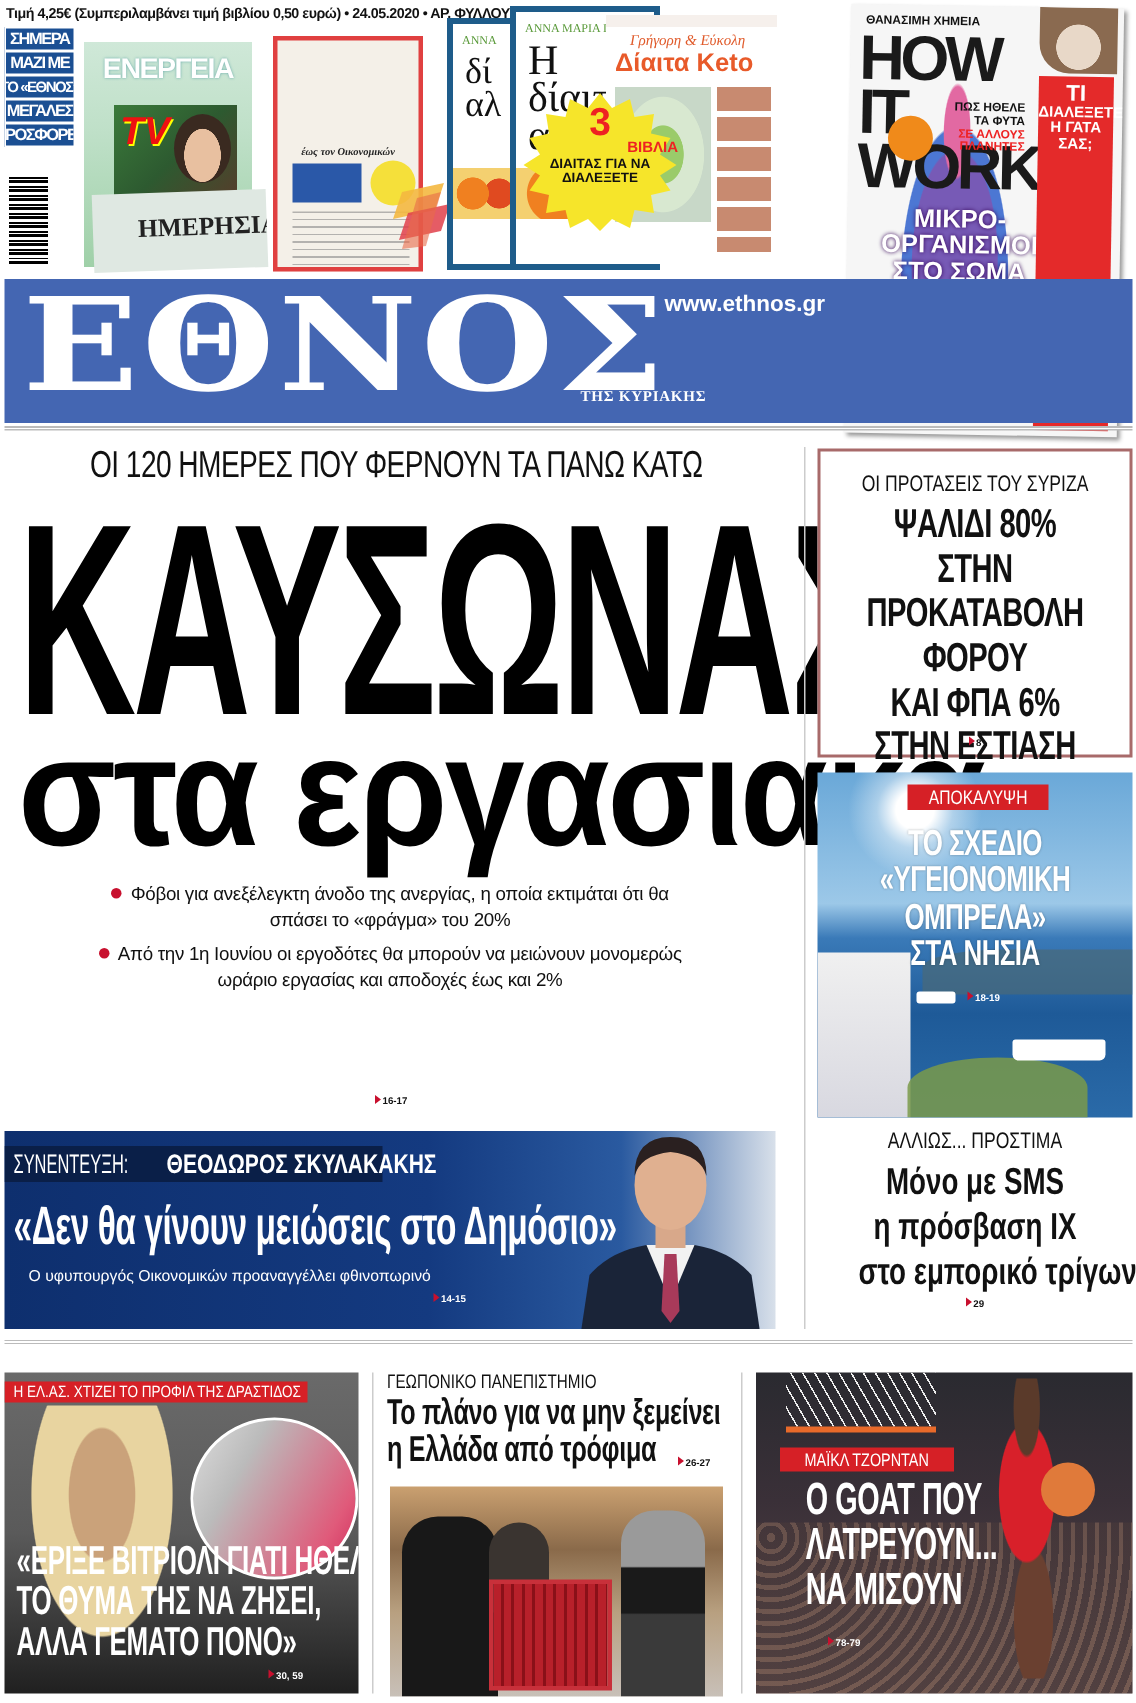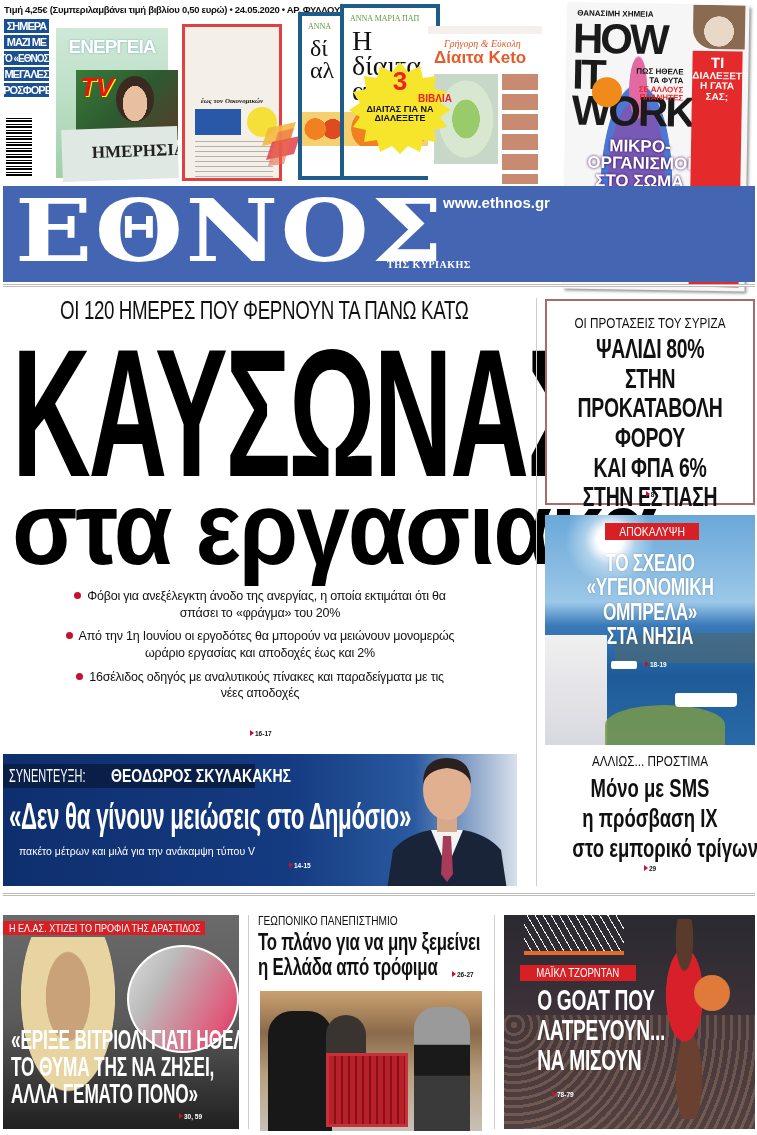--- a/index.html
+++ b/index.html
@@ -9,39 +9,39 @@
 
   
   #price-line { left: 4px; top: 4px; font-size: 9.5px; font-weight: bold; letter-spacing: -0.3px; color: #111; white-space: nowrap; }
   .promo-tag { left: 3px; width: 47px; height: 16px; background: #1b4f93; color: #fff; font-size: 11px; font-weight: bold; letter-spacing: -1px; display: flex; align-items: center; justify-content: center; white-space: nowrap; overflow: hidden; border: 1px solid #fff; }
   #barcode { left: 6px; top: 118px; width: 26px; height: 58px; background: repeating-linear-gradient(0deg, #000 0 2px, #fff 2px 3px, #000 3px 4px, #fff 4px 6px); }
 
   
   .cover { overflow: hidden; }
   #cover-energeia { left: 56px; top: 28px; width: 112px; height: 150px; background: linear-gradient(180deg,#cfe8d8 0%,#bfe0c8 40%,#9fd0a8 100%); }
   #cover-energeia .ttl { position:absolute; left:0; right:0; top:8px; text-align:center; color:#fff; font-size:19px; font-weight:bold; letter-spacing:-1px; text-shadow:0 0 2px #6aa; }
-  #cover-tv { left: 76px; top: 70px; width: 102px; height: 70px; background: linear-gradient(135deg,#3a7a3a,#2d5a30 50%,#5a3a2a); }
+  #cover-tv { left: 76px; top: 70px; width: 82px; height: 70px; background: linear-gradient(135deg,#3a7a3a,#2d5a30 50%,#5a3a2a); }
   #cover-tv .tv { position:absolute; left:4px; top:2px; color:#e11; font-size:26px; font-weight:bold; font-style:italic; text-shadow:1px 1px 0 #ff0; }
   #cover-tv .face { position:absolute; left:40px; top:6px; width:38px; height:46px; background:radial-gradient(ellipse at 50% 60%, #e8c0a0 0 45%, #3a2a20 46% 100%); border-radius:50%; }
   #cover-imerisia { left: 62px; top: 128px; width: 116px; height: 52px; background: #dfe8e2; transform: rotate(-2deg); }
   #cover-imerisia .ttl { position:absolute; left:30px; top:14px; font-family:"Liberation Serif",serif; font-size:17px; font-weight:bold; color:#222; }
   #cover-misthoi { left: 182px; top: 24px; width: 100px; height: 157px; background: #f4f0e8; border: 3px solid #e04040; }
   #cover-misthoi .ttl { position:absolute; left:0; right:0; top:18px; text-align:center; color:#e33; font-size:22px; font-weight:bold; line-height:1.05; letter-spacing:-0.5px; }
   #cover-misthoi .sub { position:absolute; left:0; right:0; top:70px; text-align:center; font-size:7px; font-style:italic; font-weight:bold; color:#222; font-family:"Liberation Serif",serif;}
   #cover-misthoi .box { position:absolute; left:10px; top:82px; width:46px; height:26px; background:#2a58a8; }
   #cover-misthoi .circ { position:absolute; left:62px; top:80px; width:30px; height:30px; border-radius:50%; background:#f5e03a; }
   #cover-misthoi .lines { position:absolute; left:10px; top:114px; width:78px; height:36px; background:repeating-linear-gradient(180deg,#888 0 1px,transparent 1px 5px); opacity:.6; }
   #plus-logo { left: 254px; top: 118px; width: 56px; height: 50px; }
   .diet-book { background: #fff; border: 4px solid #1e5c8a; }
   #diet-1 { left: 298px; top: 12px; width: 52px; height: 168px; }
   #diet-2 { left: 340px; top: 4px; width: 100px; height: 176px; }
   .diet-book .auth { position:absolute; left:6px; top:6px; color:#5a9a3a; font-family:"Liberation Serif",serif; font-size:8px; white-space:nowrap;}
   .diet-book .big { position:absolute; left:8px; top:22px; font-family:"Liberation Serif",serif; font-size:24px; line-height:0.9; color:#111; }
   .diet-book .fruit { position:absolute; left:0; right:0; bottom:30px; height:34px; background:radial-gradient(circle at 30% 50%,#f08020 0 30%,transparent 31%),radial-gradient(circle at 70% 50%,#e04a20 0 28%,transparent 29%),#f4d070; }
-  #keto { left: 428px; top: 10px; width: 114px; height: 166px; background: #fff; margin-top: 16px; }
+  #keto { left: 404px; top: 10px; width: 114px; height: 166px; background: #fff; }
   #keto .hdr { position:absolute; left:0; right:0; top:0; height:8px; background:#f6f0ec; }
   #keto .script { position:absolute; left:16px; top:12px; font-family:"Liberation Serif",serif; font-style:italic; font-size:10px; color:#e05a2a; white-space:nowrap;}
   #keto .ttl { position:absolute; left:6px; top:22px; font-size:17px; font-weight:bold; color:#e85a2a; white-space:nowrap; }
   #keto .food { position:absolute; left:6px; top:48px; width:64px; height:90px; background:radial-gradient(ellipse at 50% 50%,#9acb6a 0 30%,#d8e8d0 31% 60%,#c8d8c8 61%); }
   #keto .thumbs { position:absolute; left:74px; top:48px; width:36px; height:110px; background:repeating-linear-gradient(180deg,#c88a70 0 16px,#fff 16px 20px); }
   #badge-3 { left: 348px; top: 62px; width: 104px; height: 92px; }
   #badge-3 .txt { position:absolute; left:0; right:0; top:6px; text-align:center; font-weight:bold; line-height:1; }
   #badge-3 .n { color:#e22; font-size:26px; }
   #badge-3 .l1 { color:#e22; font-size:10px;text-align:right; }
   #badge-3 .l2 { color:#111; font-size:9px; }
@@ -233,21 +233,20 @@
 </div>
 <div id="rule-top" class="abs"></div>
 
 <div id="kicker" class="abs">ΟΙ 120 ΗΜΕΡΕΣ ΠΟΥ ΦΕΡΝΟΥΝ ΤΑ ΠΑΝΩ ΚΑΤΩ</div>
 <div id="headline-1" class="abs">ΚΑΥΣΩΝΑΣ</div>
 <div id="headline-2" class="abs">στα εργασιακά</div>
 
 <div id="bullets" class="abs">
   <div class="bullet"><span class="dot"></span><span>Φόβοι για ανεξέλεγκτη άνοδο της ανεργίας, η οποία εκτιμάται ότι θα σπάσει το «φράγμα» του 20%</span></div>
   <div class="bullet"><span class="dot"></span><span>Από την 1η Ιουνίου οι εργοδότες θα μπορούν να μειώνουν μονομερώς ωράριο εργασίας και αποδοχές έως και 2%</span></div>
-  <div class="bullet" style="padding:0 14px"><span class="dot"></span><span>16σέλιδος οδηγός με αναλυτικούς πίνακες και παραδείγματα με τις νέες αποδοχές</span></div>
 </div>
 <div id="main-ref" class="abs pageref"><span class="tri"></span><span>16-17</span></div>
 
 <div id="vdiv" class="abs"></div>
 
 <div id="syriza-box" class="abs">
   <div class="kick">ΟΙ ΠΡΟΤΑΣΕΙΣ ΤΟΥ ΣΥΡΙΖΑ</div>
   <div class="hl">
     <div>ΨΑΛΙΔΙ 80%</div>
     <div>ΣΤΗΝ ΠΡΟΚΑΤΑΒΟΛΗ</div>
@@ -282,21 +281,21 @@
     <div>η πρόσβαση ΙΧ</div>
     <div>στο εμπορικό τρίγωνο</div>
   </div>
   <div class="ref pageref"><span class="tri"></span><span>29</span></div>
 </div>
 
 <div id="interview" class="abs">
   <div class="label"><span><span>ΣΥΝΕΝΤΕΥΞΗ:</span> <b>ΘΕΟΔΩΡΟΣ ΣΚΥΛΑΚΑΚΗΣ</b></span></div>
   <div class="quote">«Δεν θα γίνουν μειώσεις στο Δημόσιο»</div>
   <div class="sub">
-    <div>πακέτο μέτρων και μιλά για την ανάκαμψη τύπου V</div>
+    <div>Ο υφυπουργός Οικονομικών προαναγγέλλει φθινοπωρινό</div>
   </div>
   <div class="ref pageref light"><span class="tri"></span><span>14-15</span></div>
   <svg class="man" viewBox="0 0 120 140">
     <path d="M0,140 L6,100 Q20,84 44,80 L76,80 Q100,84 114,100 L120,140 Z" fill="#1a2438"></path>
     <path d="M44,80 L60,118 L76,80 Z" fill="#f2f2f2"></path>
     <path d="M56,86 L64,86 L66,124 L60,132 L54,124 Z" fill="#a83a5a"></path>
     <rect x="50" y="62" width="20" height="20" fill="#d8a88a"></rect>
     <ellipse cx="60" cy="40" rx="24" ry="30" fill="#e0b090"></ellipse>
     <path d="M36,34 Q36,8 60,8 Q84,8 84,34 Q80,20 60,18 Q40,20 36,34 Z" fill="#2a2020"></path>
   </svg>

